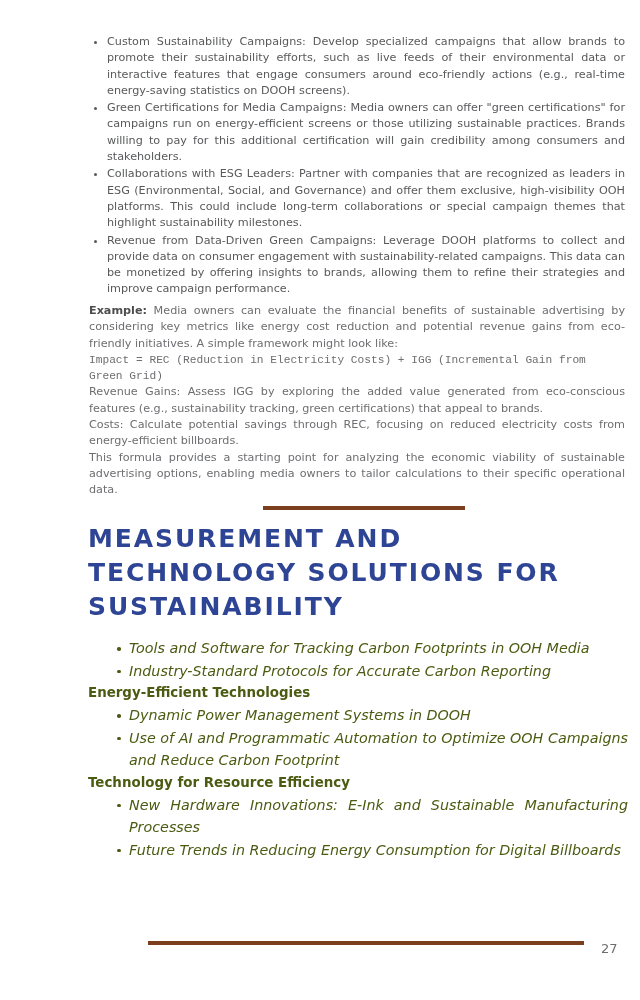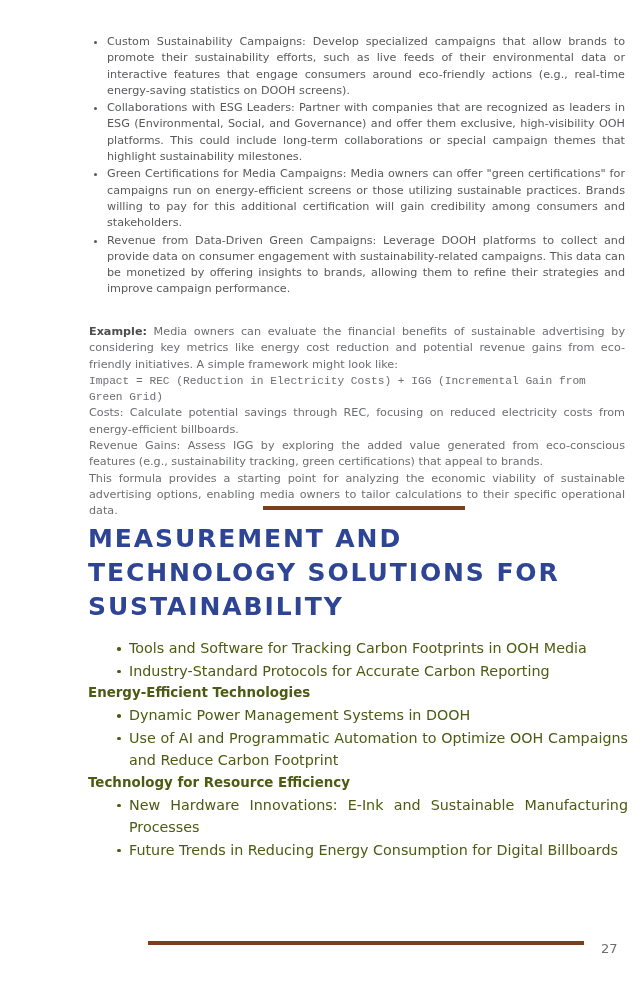--- a/index.html
+++ b/index.html
@@ -51,21 +51,21 @@
     width: 3px;
     height: 3px;
     border-radius: 50%;
     background: #58595b;
   }
 
   
   .example-block {
     position: absolute;
     left: 44px;
-    top: 324px;
+    top: 303px;
     width: 536px;
     font-size: 11.2px;
     line-height: 16.3px;
     color: #6d6e71;
   }
   .example-block p {
     margin: 0;
     text-align: justify;
     text-justify: inter-word;
   }
@@ -122,20 +122,21 @@
     margin: 0;
     font-size: 13.4px;
     font-weight: bold;
     line-height: 22px;
     color: #4c5b12;
   }
   .sec-list {
     margin: 0;
     padding: 0;
     list-style: none;
+    font-style: italic;
   }
   .sec-list li {
     position: relative;
     margin-left: 27px;
     padding-left: 14px;
     font-size: 14.3px;
     line-height: 22.5px;
     color: #4c5b12;
     text-align: justify;
     text-justify: inter-word;
@@ -164,33 +165,33 @@
     color: #6d6e71;
   }
 </style>
 </head>
 <body>
 
 <div class="page">
 
   <ul class="top-list" id="top-list">
       <li>Custom Sustainability Campaigns: Develop specialized campaigns that allow brands to promote their sustainability efforts, such as live feeds of their environmental data or interactive features that engage consumers around eco-friendly actions (e.g., real-time energy-saving statistics on DOOH screens).</li>
+      <li>Green Certifications for Media Campaigns: Media owners can offer "green certifications" for campaigns run on energy-efficient screens or those utilizing sustainable practices. Brands willing to pay for this additional certification will gain credibility among consumers and stakeholders.</li>
       <li>Collaborations with ESG Leaders: Partner with companies that are recognized as leaders in ESG (Environmental, Social, and Governance) and offer them exclusive, high-visibility OOH platforms. This could include long-term collaborations or special campaign themes that highlight sustainability milestones.</li>
-      <li>Green Certifications for Media Campaigns: Media owners can offer "green certifications" for campaigns run on energy-efficient screens or those utilizing sustainable practices. Brands willing to pay for this additional certification will gain credibility among consumers and stakeholders.</li>
       <li>Revenue from Data-Driven Green Campaigns: Leverage DOOH platforms to collect and provide data on consumer engagement with sustainability-related campaigns. This data can be monetized by offering insights to brands, allowing them to refine their strategies and improve campaign performance.</li>
     </ul>
 
   <div class="example-block">
     <p class="example-lead">
       <b>Example:</b><span> Media owners can evaluate the financial benefits of sustainable advertising by considering key metrics like energy cost reduction and potential revenue gains from eco-friendly initiatives. A simple framework might look like:</span>
     </p>
     <div id="example-lines">
         <p class="nojust">Impact = REC (Reduction in Electricity Costs) + IGG (Incremental Gain from Green Grid)</p>
+        <p>Revenue Gains: Assess IGG by exploring the added value generated from eco-conscious features (e.g., sustainability tracking, green certifications) that appeal to brands.</p>
         <p>Costs: Calculate potential savings through REC, focusing on reduced electricity costs from energy-efficient billboards.</p>
-        <p>Revenue Gains: Assess IGG by exploring the added value generated from eco-conscious features (e.g., sustainability tracking, green certifications) that appeal to brands.</p>
         <p>This formula provides a starting point for analyzing the economic viability of sustainable advertising options, enabling media owners to tailor calculations to their specific operational data.</p>
       </div>
   </div>
 
   <div class="rule-top"></div>
 
   <h1 class="main-heading">MEASUREMENT AND TECHNOLOGY SOLUTIONS FOR SUSTAINABILITY</h1>
 
   <div class="sections" id="sections">
       <ul class="sec-list">

